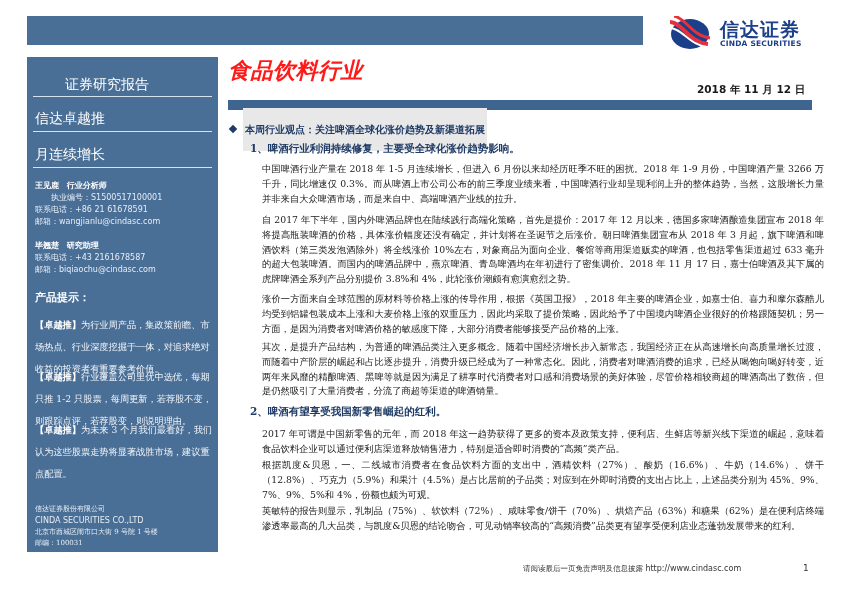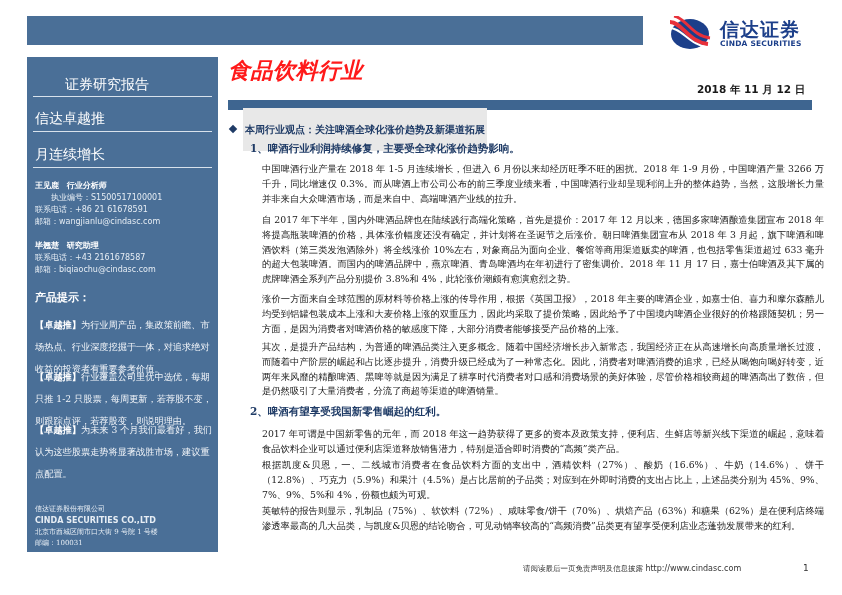--- a/index.html
+++ b/index.html
@@ -17,21 +17,21 @@
   #sidebar { left:27px; top:57px; width:191px; height:495px; background:#4a6f97; color:#ffffff; }
   .sb-title { position:absolute; left:8px; font-family:"DejaVu Sans", sans-serif; font-size:14px; color:#ffffff; white-space:nowrap; }
   .sb-rule { position:absolute; left:6px; width:179px; height:1px; background:#d8e2ec; }
   .sb-small { position:absolute; left:8px; font-size:8px; color:#e6edf4; white-space:nowrap; line-height:12px; }
   .sb-small b { font-weight:bold; color:#ffffff; }
   .sb-small .v { font-family:"DejaVu Sans", sans-serif; font-size:8px; }
   .sb-head { position:absolute; left:8px; font-size:11px; font-weight:bold; color:#ffffff; }
   .sb-para { position:absolute; left:8px; width:178px; font-size:9.2px; line-height:22px; color:#f3f6fa; }
   .sb-para b { color:#ffffff; }
   .sb-foot { position:absolute; left:8px; font-size:7px; line-height:11px; color:#e6edf4; white-space:nowrap; }
-  .sb-foot .en { font-family:"DejaVu Sans", sans-serif; font-size:8px;font-weight:bold; }
+  .sb-foot .en { font-family:"DejaVu Sans", sans-serif; font-size:8px; }
 
   #industry-title { left:228px; top:56px; font-family:"DejaVu Sans", sans-serif; font-style:italic; font-weight:bold;
                     font-size:22px; color:#ff1a1a; white-space:nowrap; letter-spacing:0.5px; }
   #report-date { left:697px; top:83px; font-family:"DejaVu Sans", sans-serif; font-weight:bold; font-size:10.5px; color:#1a1a1a; white-space:nowrap; }
   #section-bar { left:228px; top:100px; width:584px; height:10px; background:#3e6590; }
 
   #main { left:228px; top:120px; width:584px; }
   .bullet-line { position:absolute; left:2px; top:0; font-size:10px; font-weight:bold; color:#1f3b66; white-space:nowrap; }
   .bullet-line .diamond { display:inline-block; width:6px; height:6px; background:#1f3b66; transform:rotate(45deg); margin-right:7px; position:relative; top:-1px; }
   .bullet-line .txt { background:#e8e8e8; padding:16px 2px; }

